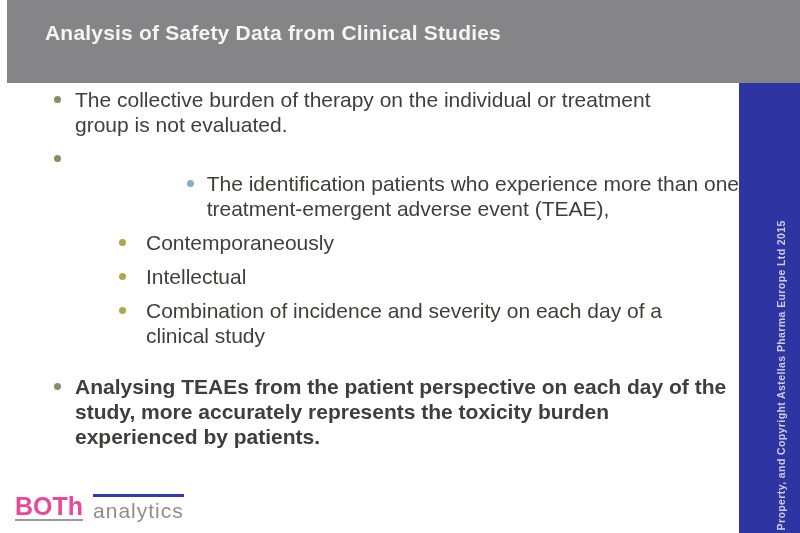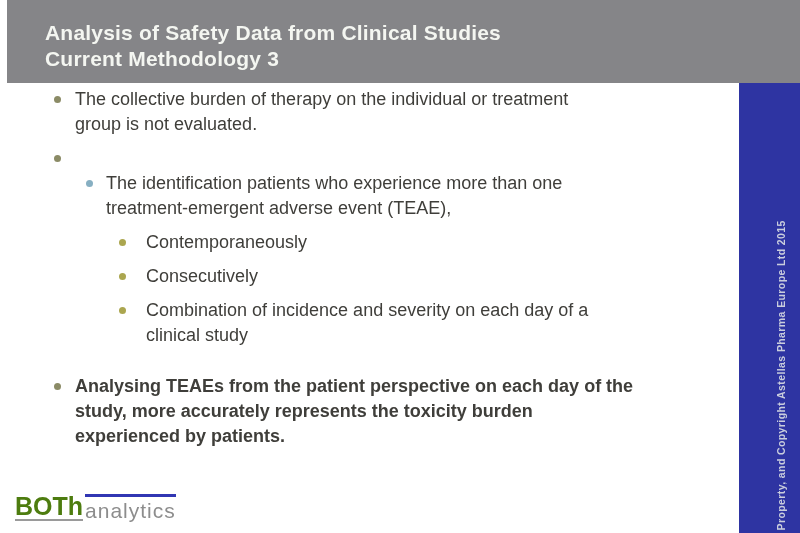--- a/index.html
+++ b/index.html
@@ -67,74 +67,73 @@
     left: 0;
     right: 61px;
   }
   .bullet-item {
     display: flex;
     align-items: flex-start;
     margin-bottom: 9px;
     color: #3f3e3a;
   }
   .bullet-item .btext {
-    font-size: 18px;
+    font-size: 21px;
     line-height: 25px;
     white-space: pre-line;
   }
   .bullet-item .dot {
     flex: 0 0 auto;
     width: 7px;
     height: 7px;
     border-radius: 50%;
     margin-top: 9px;
   }
   .bullet-item.level1 { padding-left: 54px; }
   .bullet-item.level1 .dot { background: #8b8b66; margin-right: 14px; }
-  .bullet-item.level2 { padding-left: 86px; }
+  .bullet-item.level2 { padding-left: 86px; justify-content: flex-end; }
   .bullet-item.level2 .dot { background: #87afc2; margin-right: 13px; }
   .bullet-item.level3 { padding-left: 119px; gap: 8px; }
   .bullet-item.level3 .dot { background: #aba64f; margin-right: 12px; }
   .bullet-item.spaced { margin-top: 26px; font-weight: bold; }
 
   
   .logo {
     position: absolute;
     left: 15px;
     bottom: 12px;
     display: flex;
     align-items: flex-start;
   }
   .logo .logo-primary {
     font-size: 25px;
     line-height: 24px;
     font-weight: 700;
-    color: #4d7c0f;
+    color: #ec4899;
     border-bottom: 2px solid #9a9a9a;
     padding-bottom: 1px;
   }
   .logo .logo-secondary {
     font-size: 21px;
     line-height: 21px;
     font-weight: 400;
     letter-spacing: 1px;
     color: #8d8d8d;
     border-top: 3px solid #3136b3;
     padding-top: 3px;
-    margin-left: 2px;
+    margin-left: 10px;
   }
 </style>
 </head>
 <body>
 
 <div class="slide">
 
   <div class="header">
     <div class="title-line">Analysis of Safety Data from Clinical Studies</div>
-    <div class="title-line">Current Methodology 3</div>
   </div>
 
   <div class="sidebar">
     <div class="copyright">©*Intellectual Property, and Copyright Astellas Pharma Europe Ltd 2015</div>
   </div>
 
   <div class="content">
       <div class="bullet-item level1">
         <span class="dot"></span>
         <span class="btext">The collective burden of therapy on the individual or treatment
@@ -147,21 +146,21 @@
         <span class="dot"></span>
         <span class="btext">The identification patients who experience more than one
 treatment-emergent adverse event (TEAE),</span>
       </div>
       <div class="bullet-item level3">
         <span class="dot"></span>
         <span class="btext">Contemporaneously</span>
       </div>
       <div class="bullet-item level3">
         <span class="dot"></span>
-        <span class="btext">Consecutively</span>
+        <span class="btext">Intellectual</span>
       </div>
       <div class="bullet-item level3">
         <span class="dot"></span>
         <span class="btext">Combination of incidence and severity on each day of a
 clinical study</span>
       </div>
       <div class="bullet-item level1 spaced">
         <span class="dot"></span>
         <span class="btext">Analysing TEAEs from the patient perspective on each day of the
 study, more accurately represents the toxicity burden

